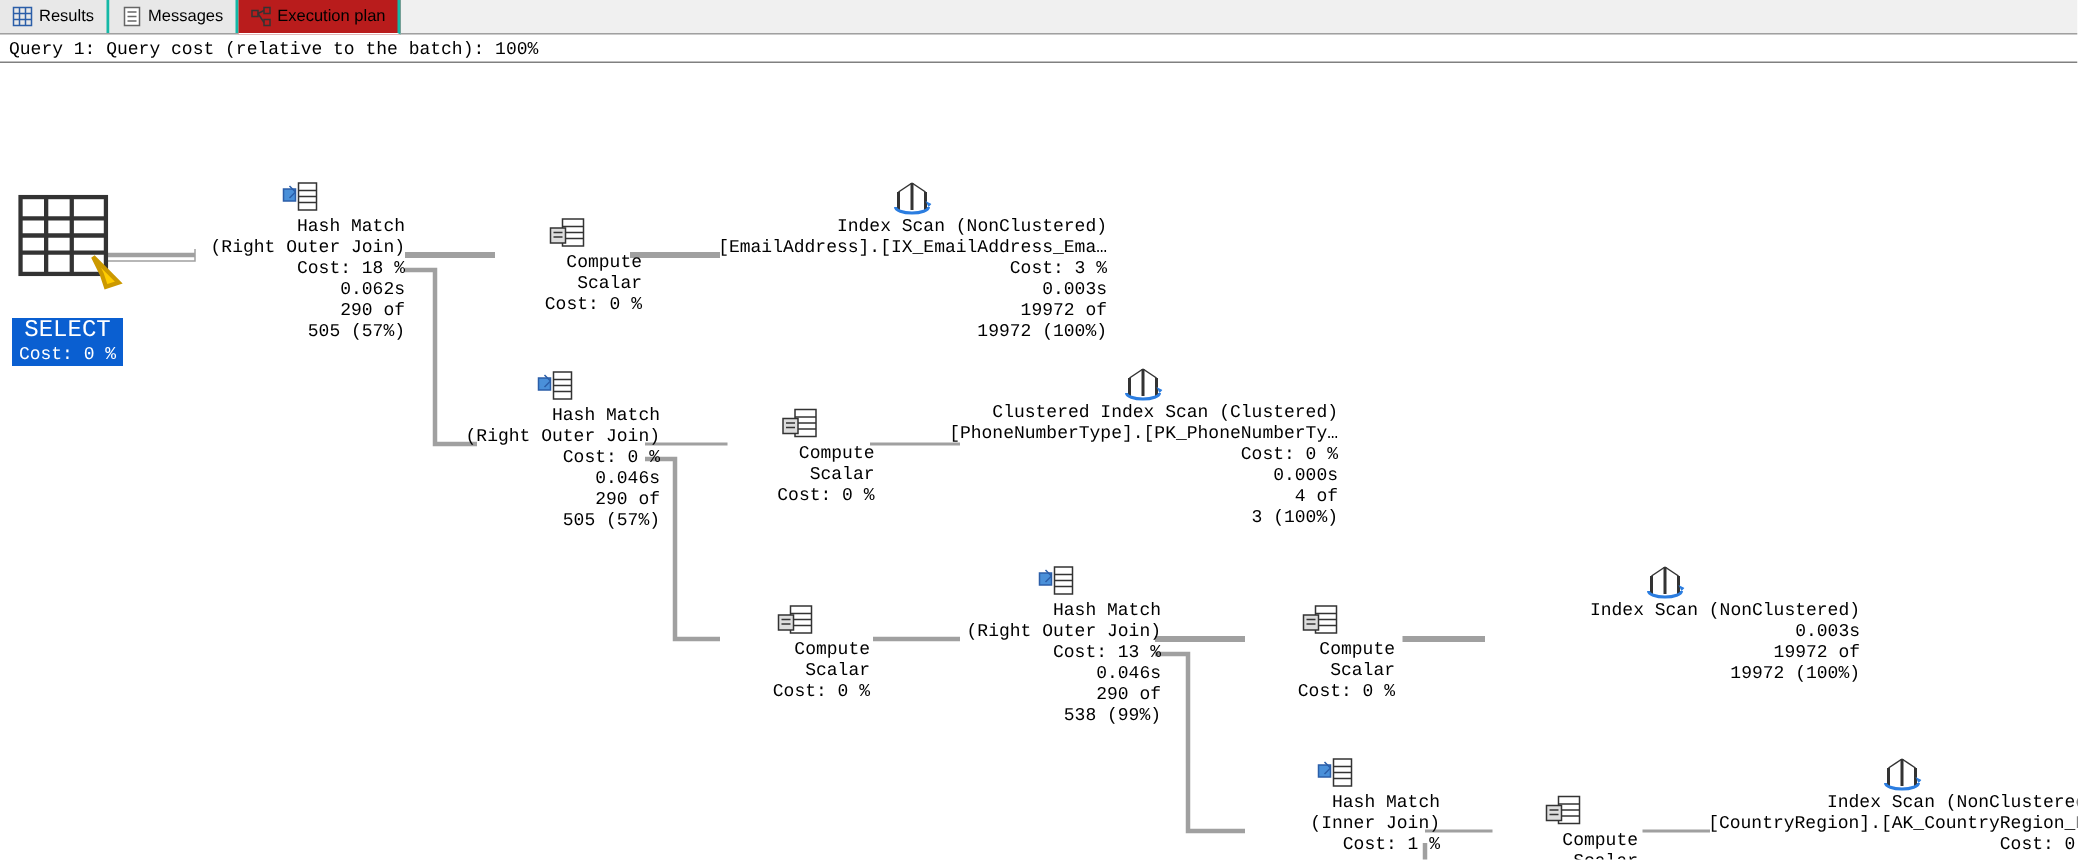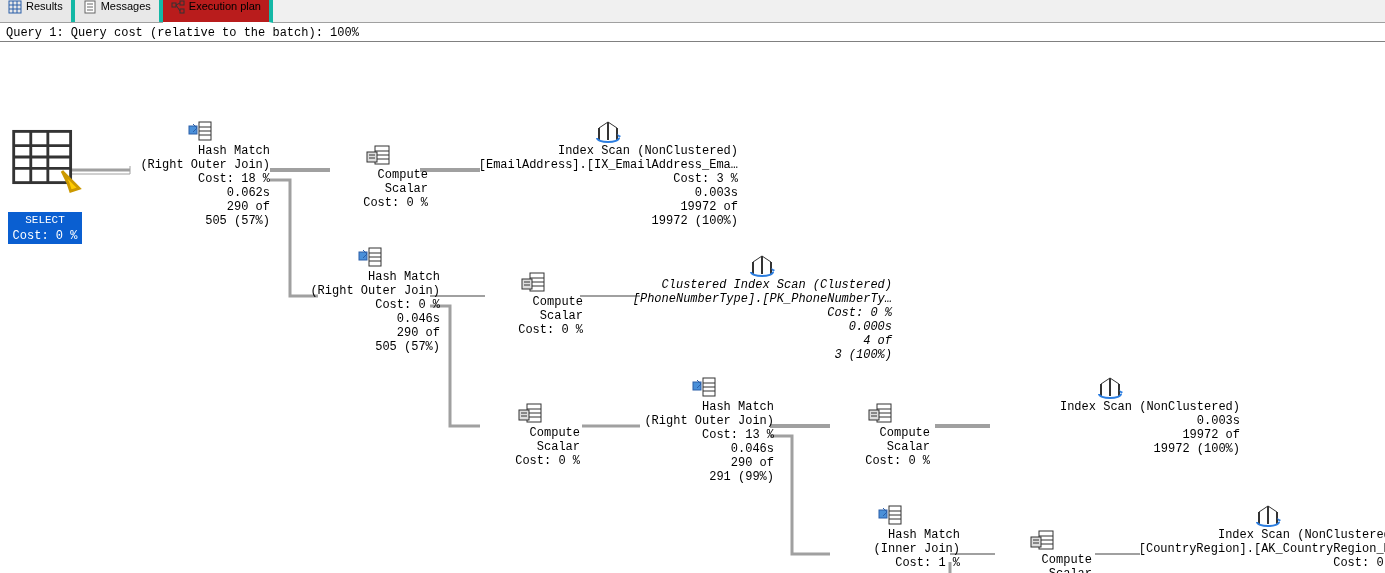--- a/index.html
+++ b/index.html
@@ -1,26 +1,26 @@
 <!DOCTYPE html>
 <html><head>
 <meta charset="utf-8">
 <style>
 html,body{margin:0;padding:0;font-family:"Segoe UI",Tahoma,sans-serif;font-size:11px;background:#fff;color:#000;width:1385px;height:573px;overflow:hidden}
 .tabs{display:flex;border-bottom:1px solid #a0a0a0;height:22px;background:#f0f0f0}
-.tab{display:flex;gap:4px;padding:0 8px;border-right:4px solid #14b8a6;cursor:pointer;background:#e8e8e8}
+.tab{display:flex;align-items:center;gap:4px;padding:0 8px;border-right:2px solid #14b8a6;cursor:pointer;background:#e8e8e8}
 .tab.active{background:#b91c1c;border-bottom:1px solid #fff;margin-bottom:-1px}
 .tab-icon{width:14px;height:14px;display:flex;align-items:center;justify-content:center}
 .tab-icon svg{width:14px;height:14px}
 .qheader{font-family:Consolas,"Courier New",monospace;font-size:12px;padding:3px 18px 1px 6px;line-height:14px;border-bottom:1px solid #808080;white-space:nowrap;overflow:hidden}
 .plan-area{position:relative;font-family:Consolas,"Courier New",monospace;font-size:12px;line-height:14px}
 .node{position:absolute;text-align:right}
 .node .icon{width:26px;height:26px;margin:0 auto}
 .select-node{position:absolute;text-align:center}
-.select-box{background:#0a5fd1;color:#fff;font-family:Consolas,"Courier New",monospace;font-size:11px;line-height:14px;padding:1px 0;width:74px}
+.select-box{background:#0a5fd1;color:#fff;font-family:Consolas,"Courier New",monospace;font-size:16px;line-height:14px;padding:1px 0;width:74px}
 .cost-box{background:#0a5fd1;color:#fff;font-family:Consolas,"Courier New",monospace;font-size:12px;line-height:14px;padding:1px 0;width:74px}
 .arrow{position:absolute}
 </style>
 </head>
 <body>
 
 <div class="tabs">
   <div class="tab">
     <span class="tab-icon">
       <svg viewBox="0 0 14 14">
@@ -197,21 +197,21 @@
           <line x1="10" y1="17" x2="24" y2="17" stroke="#333"></line>
           <rect x="2" y="10" width="10" height="10" fill="#ddd" stroke="#333"></rect>
           <line x1="4" y1="13" x2="10" y2="13" stroke="#333"></line>
           <line x1="4" y1="16" x2="10" y2="16" stroke="#333"></line>
         </svg>
     </div>
     <div>Compute Scalar</div>
     <div>Cost: 0 %</div>
   </div>
 
-  <div class="node" style="left:632px;top:210px;width:260px;font-style:italic;">
+  <div class="node" style="left:632px;top:200px;width:260px;">
     <div class="icon">
       <svg viewBox="0 0 26 26">
           <line x1="4" y1="22" x2="4" y2="10" stroke="#333" stroke-width="2"></line>
           <line x1="13" y1="22" x2="13" y2="4" stroke="#333" stroke-width="2"></line>
           <line x1="22" y1="22" x2="22" y2="10" stroke="#333" stroke-width="2"></line>
           <line x1="4" y1="10" x2="13" y2="4" stroke="#333"></line>
           <line x1="22" y1="10" x2="13" y2="4" stroke="#333"></line>
           <path d="M2 20 A11 4 0 0 0 24 20" fill="none" stroke="#2b7de0" stroke-width="2"></path>
           <polygon points="24,20 22,16 26,18" fill="#2b7de0"></polygon>
         </svg>
@@ -249,21 +249,21 @@
           <line x1="12" y1="17" x2="24" y2="17" stroke="#333"></line>
           <rect x="2" y="8" width="8" height="8" fill="#4a90d9" stroke="#2b5ea8"></rect>
           <path d="M6 6 L10 10 M6 14 L10 10" stroke="#2b5ea8" fill="none"></path>
         </svg>
     </div>
     <div>Hash Match</div>
     <div>(Right Outer Join)</div>
     <div>Cost: 13 %</div>
     <div>0.046s</div>
     <div>290 of</div>
-    <div>291 (99%)</div>
+    <div>538 (99%)</div>
   </div>
 
   <div class="node" style="left:830px;top:358px;width:100px;">
     <div class="icon">
       <svg viewBox="0 0 26 26">
           <rect x="10" y="4" width="14" height="18" fill="#fff" stroke="#333"></rect>
           <line x1="10" y1="9" x2="24" y2="9" stroke="#333"></line>
           <line x1="10" y1="13" x2="24" y2="13" stroke="#333"></line>
           <line x1="10" y1="17" x2="24" y2="17" stroke="#333"></line>
           <rect x="2" y="10" width="10" height="10" fill="#ddd" stroke="#333"></rect>

